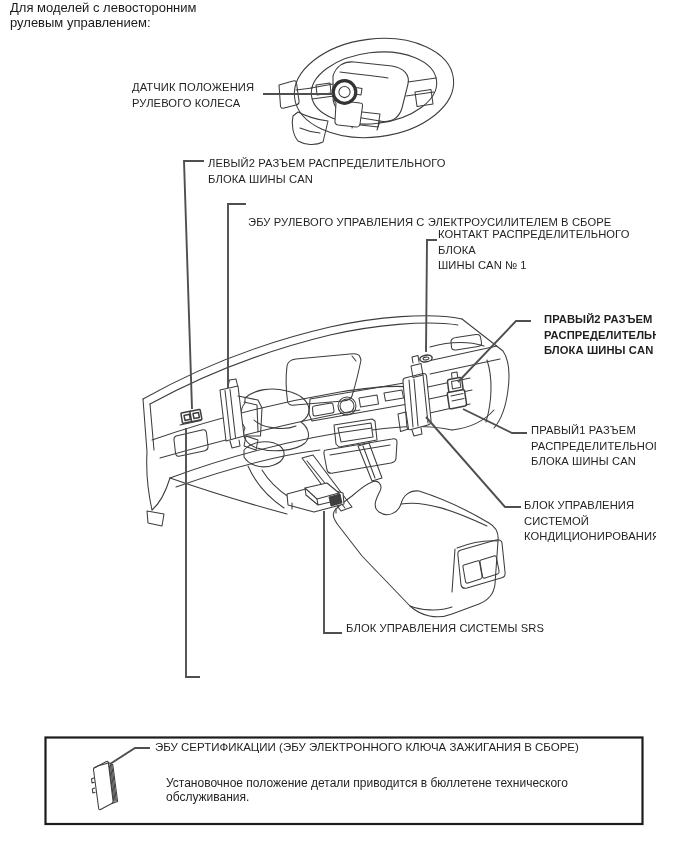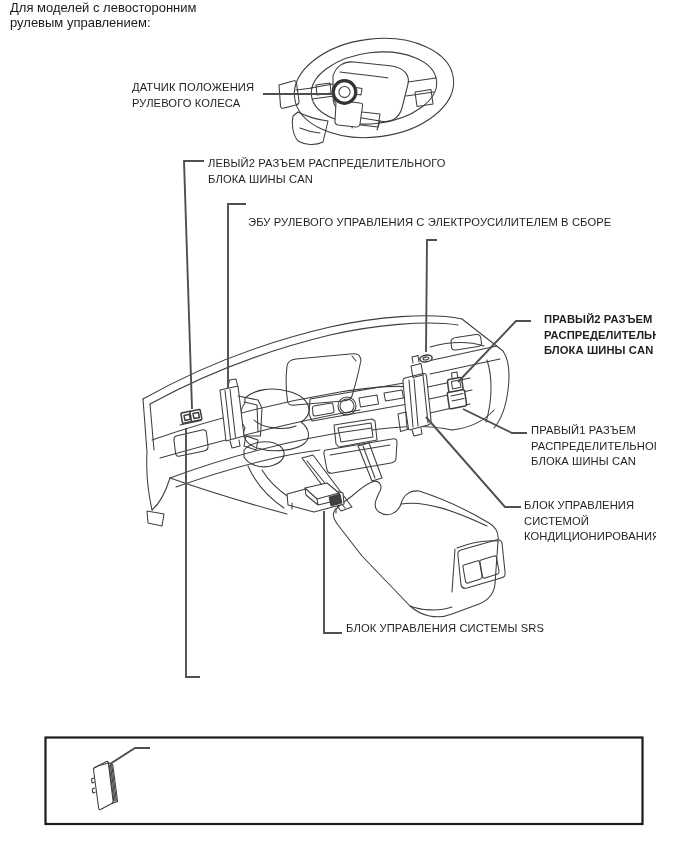--- a/index.html
+++ b/index.html
@@ -200,25 +200,30 @@
 </svg>
 
 <div class="intro">Для моделей с левосторонним
 рулевым управлением:</div>
 
 <div class="lbl" style="left:132px;top:80px;">ДАТЧИК ПОЛОЖЕНИЯ
 РУЛЕВОГО КОЛЕСА</div>
 <div class="lbl" style="left:208px;top:156px;">ЛЕВЫЙ2 РАЗЪЕМ РАСПРЕДЕЛИТЕЛЬНОГО
 БЛОКА ШИНЫ CAN</div>
 <div class="lbl" style="left:248px;top:187px;margin-top:28px;">ЭБУ РУЛЕВОГО УПРАВЛЕНИЯ С ЭЛЕКТРОУСИЛИТЕЛЕМ В СБОРЕ</div>
+<div class="lbl" style="left:438px;top:227px;">КОНТАКТ РАСПРЕДЕЛИТЕЛЬНОГО БЛОКА
+ШИНЫ CAN № 1</div>
 <div class="lbl" style="left:544px;top:312px;font-weight:bold;">ПРАВЫЙ2 РАЗЪЕМ
 РАСПРЕДЕЛИТЕЛЬНОГО
 БЛОКА ШИНЫ CAN</div>
 <div class="lbl" style="left:531px;top:423px;">ПРАВЫЙ1 РАЗЪЕМ
 РАСПРЕДЕЛИТЕЛЬНОГО
 БЛОКА ШИНЫ CAN</div>
 <div class="lbl" style="left:346px;top:621px;">БЛОК УПРАВЛЕНИЯ СИСТЕМЫ SRS</div>
 <div class="lbl" style="left:524px;top:498px;">БЛОК УПРАВЛЕНИЯ
 СИСТЕМОЙ
 КОНДИЦИОНИРОВАНИЯ</div>
 
+<div class="box-title">ЭБУ СЕРТИФИКАЦИИ (ЭБУ ЭЛЕКТРОННОГО КЛЮЧА ЗАЖИГАНИЯ В СБОРЕ)</div>
+<div class="box-body">Установочное положение детали приводится в бюллетене технического
+обслуживания.</div>
 
 </div>
 
 </body></html>

